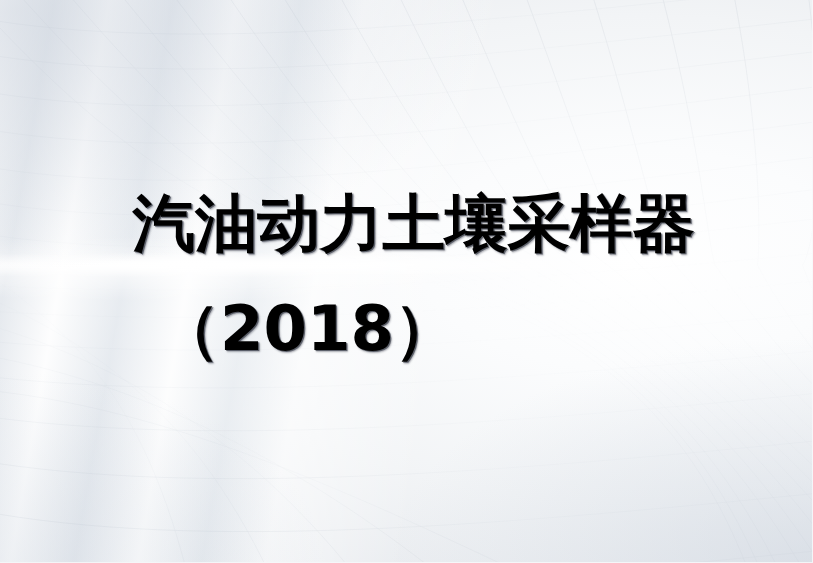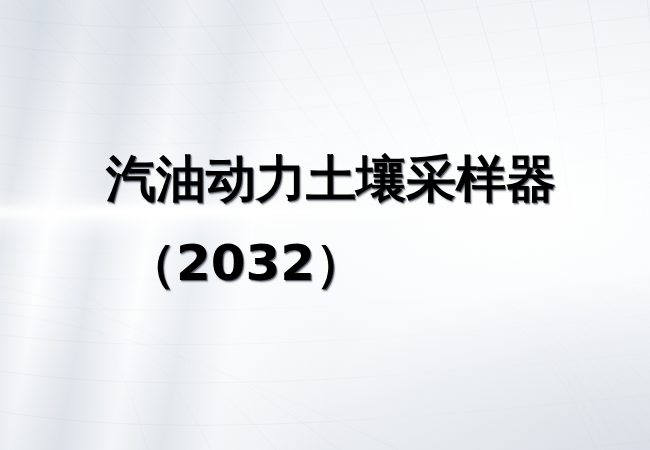--- a/index.html
+++ b/index.html
@@ -177,16 +177,16 @@
       <path d="M -20 408 C 160 442, 400 420, 680 392"></path>
       <path d="M -20 452 C 160 488, 400 466, 680 438"></path>
     </g>
   </svg>
 
   <div class="bg-layer" id="bg-streak"></div>
   <div class="bg-layer" id="bg-vignette"></div>
 
   <div id="title-block">
     <h1 class="slide-title">汽油动力土壤采样器</h1>
-    <h2 class="slide-subtitle">（2032）</h2>
+    <h2 class="slide-subtitle">（2018）</h2>
   </div>
 
 </div>
 
 </body></html>

